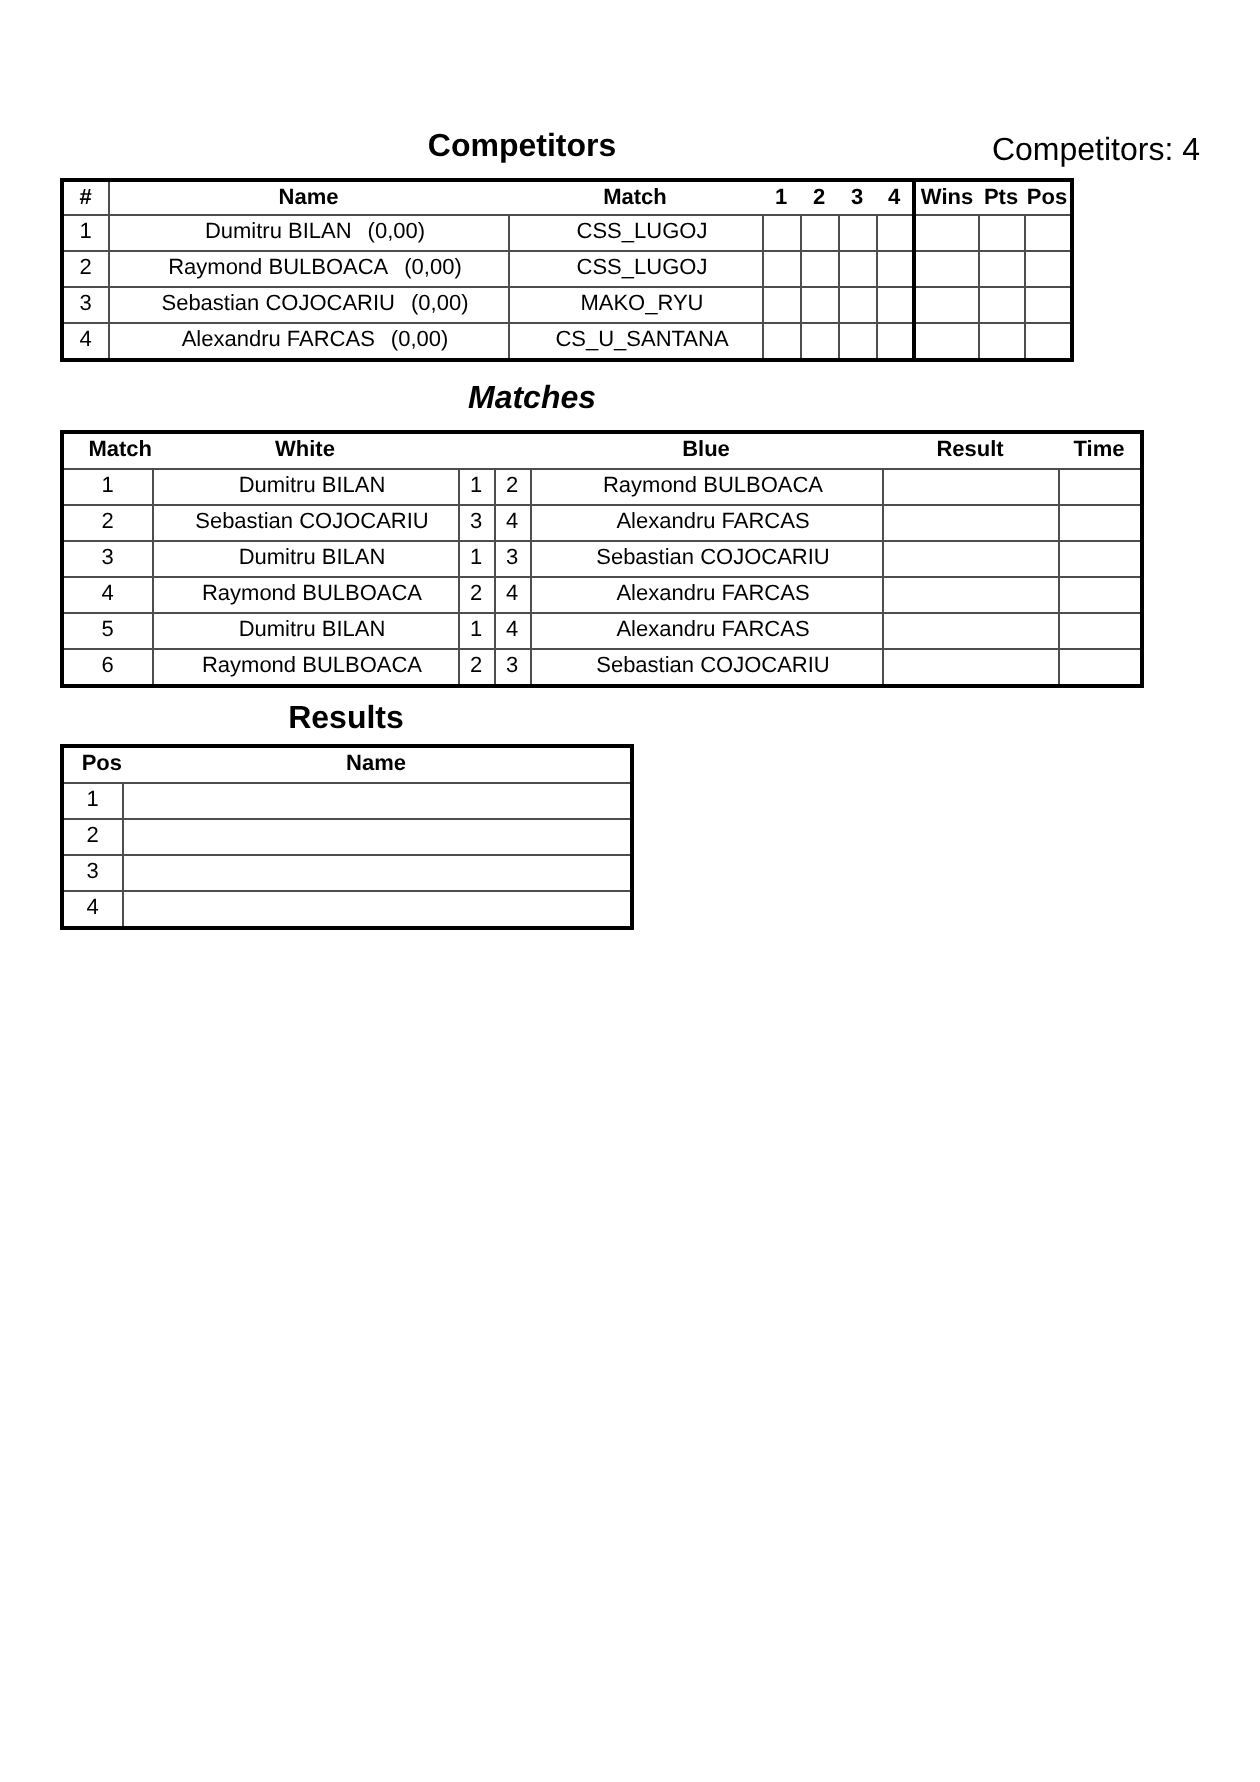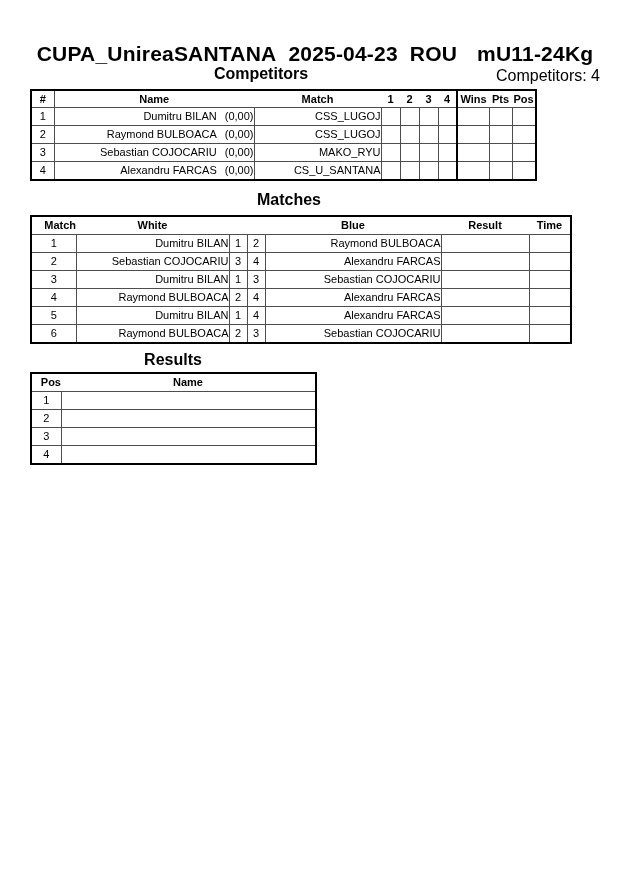--- a/index.html
+++ b/index.html
@@ -20,21 +20,21 @@
     letter-spacing: 0.2px; white-space: nowrap;
   }
   .title span { margin-right: 12px; }
   .title span:last-child { margin-right: 0; margin-left: 8px; }
 
   .section-label {
     position: absolute; transform: translateX(-50%);
     font-weight: bold; font-size: 16px; line-height: 14px; white-space: nowrap;
   }
   .lbl-competitors { top: 67px; left: 261px; }
-  .lbl-matches    { top: 193px; left: 289px; }
+  .lbl-matches    { top: 193px; left: 266px; font-style: italic; }
   .lbl-results    { top: 353px; left: 173px; }
 
   .count-note {
     position: absolute; top: 70px; right: 30px;
     font-size: 16px; line-height: 12px;
   }
 
   table {
     position: absolute;
     border-collapse: collapse;
@@ -51,37 +51,31 @@
 
   .t-matches { left: 30px; top: 215px; width: 540px; }
   .t-matches th { height: 17px; line-height: 17px; }
   .t-matches td { height: 17px; line-height: 17px; }
 
   .t-results { left: 30px; top: 372px; width: 285px; }
   .t-results th { height: 17px; line-height: 17px; }
   .t-results td { height: 17px; line-height: 17px; }
 
   .ctr { text-align: center; }
-  .lft { text-align: right; padding-left: 7px; }
+  .lft { text-align: center; padding-left: 7px; }
   .lft2 { text-align: right; padding-left: 3px; }
   .thick-left { border-left: 2px solid #000 !important; margin-top: 32px; }
   .hdr-num-border { border-right: 1px solid #4d4d4d; }
   .rating { margin-left: 8px; }
 </style>
 </head>
 <body>
 
 <div class="page">
 
-  <div class="title">
-    <span>CUPA_UnireaSANTANA</span>
-    <span>2025-04-23</span>
-    <span>ROU</span>
-    <span>mU11-24Kg</span>
-  </div>
 
   <div class="section-label lbl-competitors">Competitors</div>
   <div class="count-note">Competitors: 4</div>
 
   <table class="t-competitors">
     <colgroup>
       <col style="width:23px">
         <col style="width:200px">
         <col style="width:127px">
       <col style="width:19px">

